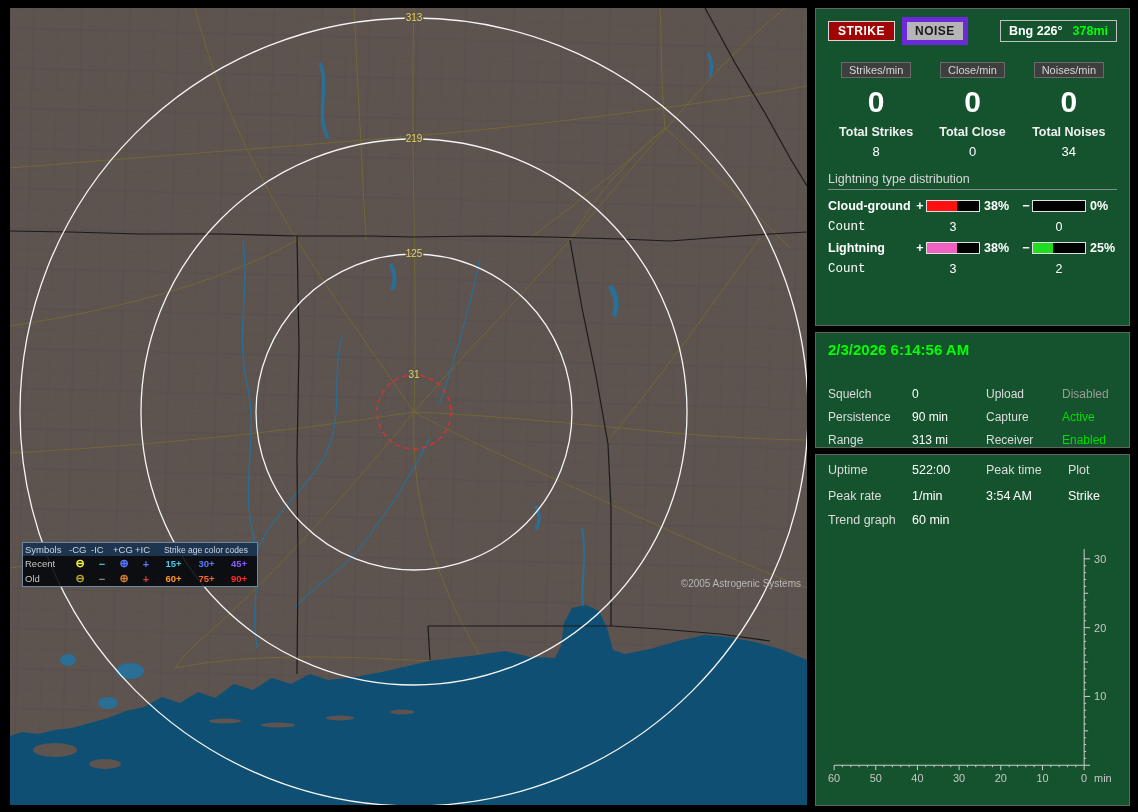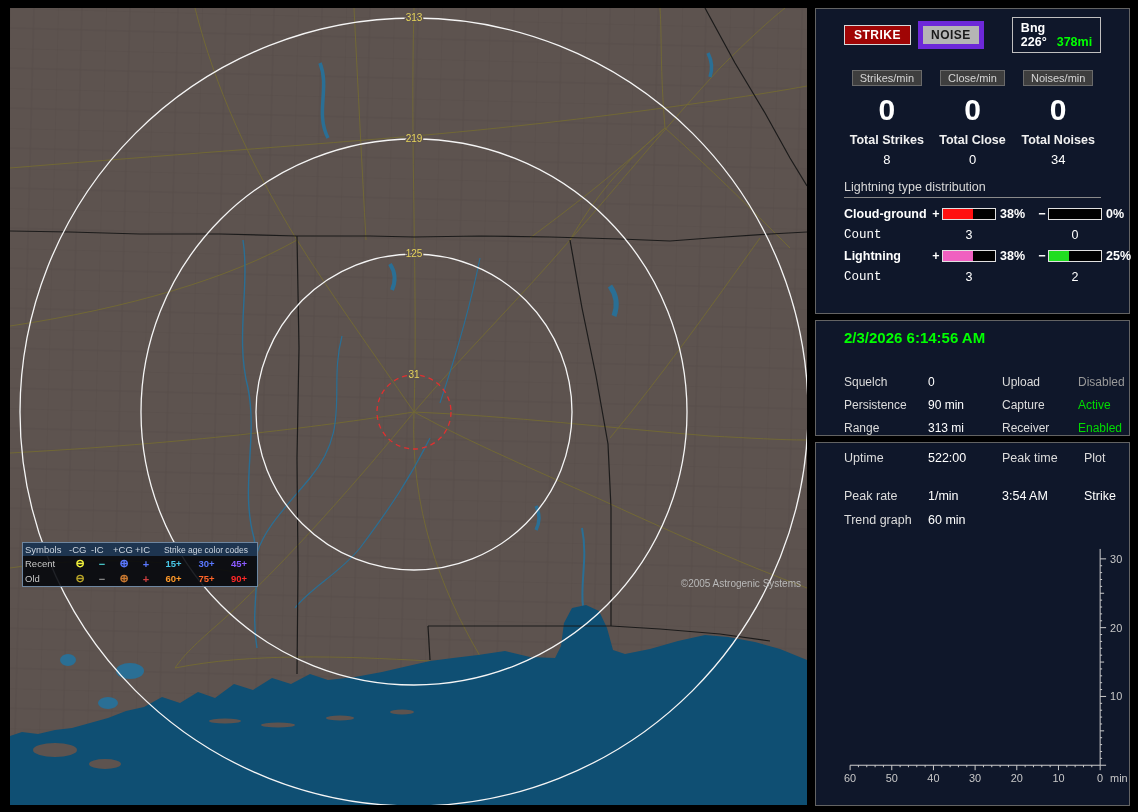--- a/index.html
+++ b/index.html
@@ -20,21 +20,21 @@
   .lg-head{background:#1e3550;}
   .lg-age-h{grid-column:6/9;text-align:center;font-size:8.5px;}
   .lg-c{}
   .lg-sym{font-size:11px;font-weight:bold;text-align:center;}
   .lg-a{text-align:center;font-weight:bold;font-size:9.5px;}
   .lg-lbl{color:#c8c8c8;}
 
   
   .sidebar{position:absolute;left:815px;top:8px;width:315px;height:798px;
            display:flex;flex-direction:column;gap:6px;}
-  .panel{border:1px solid #636363;background:#0f172a;box-sizing:border-box;padding:8px 28px;}
+  .panel{border:1px solid #636363;background:#14532d;box-sizing:border-box;padding:8px 12px;}
   .p1{height:322px;}
   .p2{height:116px;}
   .p3{flex:1;}
 
   .toolbar{display:flex;align-items:center;}
   .btn-strike{background:#a00505;color:#fff;border:1px solid #d8d8d8;font-weight:bold;
               font-size:12px;padding:2px 9px;letter-spacing:.5px;cursor:pointer;}
   .btn-noise{background:#b5b5b5;color:#1a1a1a;border:5px solid #6d28d9;font-weight:bold;
              font-size:12px;padding:2px 8px;margin-left:7px;letter-spacing:.5px;cursor:pointer;}
   .spacer{flex:1;}
@@ -61,21 +61,21 @@
   .d-pct{font-weight:bold;color:#fff;padding-left:4px;}
   .d-count-label{color:#fff;font-family:Liberation Mono, monospace;}
   .d-count{color:#fff;text-align:center;}
 
   .datetime{color:#00ff00;font-weight:bold;font-size:15px;}
   .status-grid{display:grid;grid-template-columns:84px 74px 76px auto;row-gap:9px;
                margin-top:29px;font-size:12px;}
   .lab{color:#dcdcdc;}
   .val{color:#fff;}
 
-  .stats-grid{display:grid;grid-template-columns:84px 74px 82px auto;row-gap:24px;font-size:12.5px;}
+  .stats-grid{display:grid;grid-template-columns:84px 74px 82px auto;row-gap:12px;font-size:12.5px;}
   .trend-row{margin-top:10px;display:flex;font-size:12.5px;}
   .trend-row .lab{width:84px;}
 
   .p3 svg{display:block;margin-top:14px;}
   .p3 svg text{font-family:"Liberation Sans",sans-serif;}
 </style>
 </head>
 <body>
 
 <div class="map-wrap">

